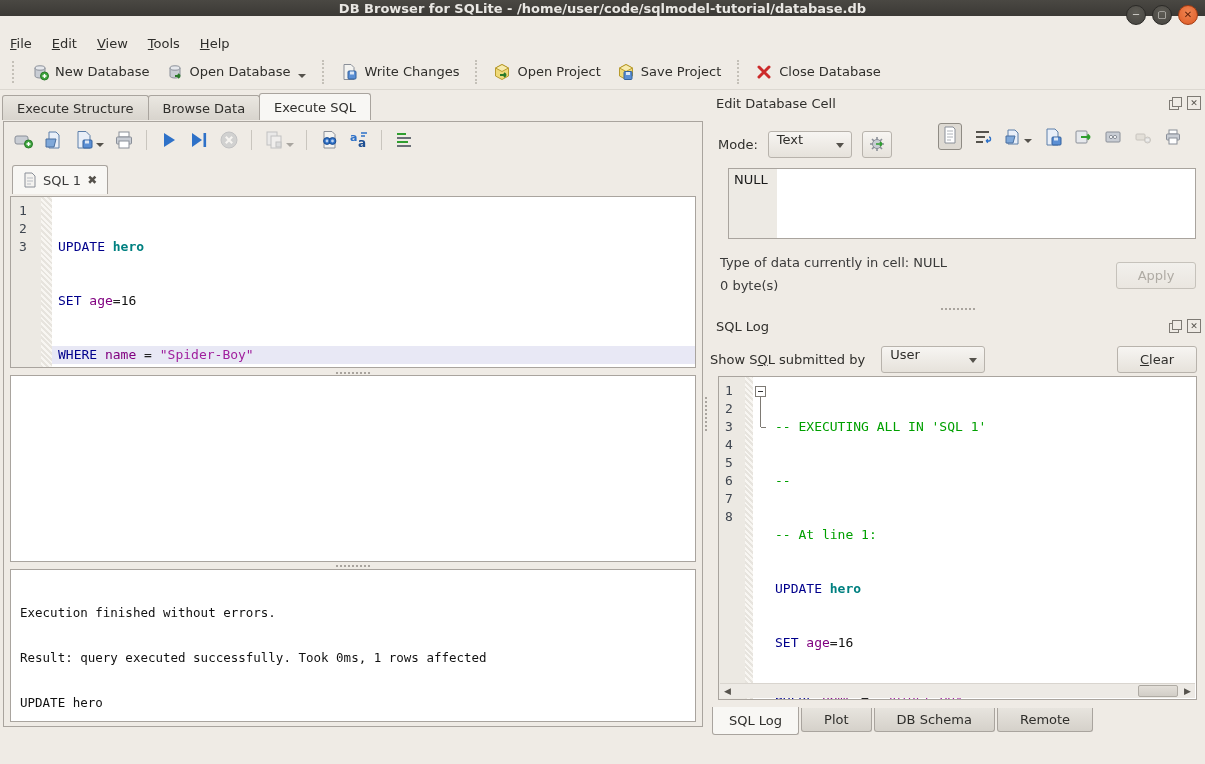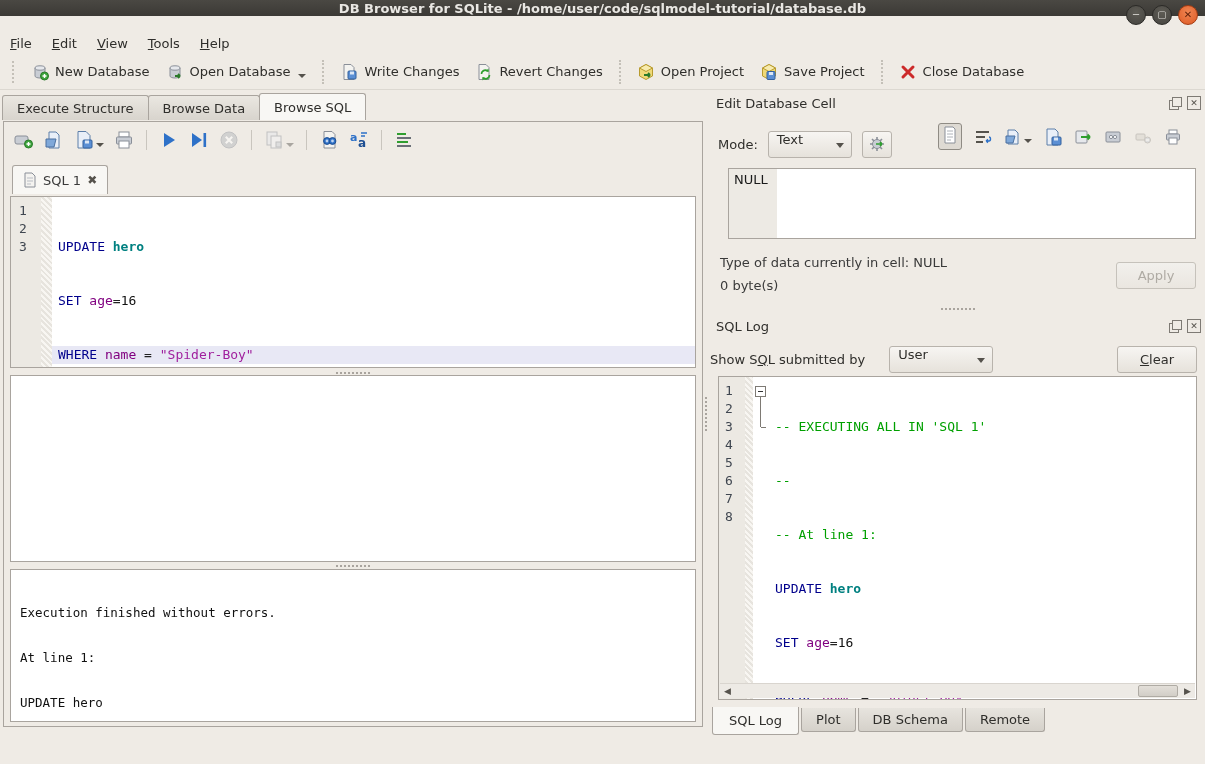--- a/index.html
+++ b/index.html
@@ -126,21 +126,21 @@
   .foldcell[data-fold="end"]::before{content:"";position:absolute;left:7px;top:-1px;height:10px;width:1px;background:#7E7A74}
   .foldcell[data-fold="end"]::after{content:"";position:absolute;left:8px;top:9px;width:5px;height:1px;background:#7E7A74}
 
   .hscroll{position:absolute;left:1px;right:1px;bottom:1px;height:15px;background:#EDEAE5;border-top:1px solid #D9D5CF;display:flex}
   .sarrow{width:15px;height:14px;display:flex;align-items:center;justify-content:center;color:#55524C;font-size:9px}
   .strack{flex:1;position:relative}
   .sthumb{position:absolute;right:2px;top:1px;width:40px;height:12px;background:linear-gradient(#E3DFD9,#D2CEC7);
     border:1px solid #AFABA4;border-radius:2px}
 
   .btabs{position:absolute;left:2px;display:flex;align-items:flex-start}
-  .btab{padding:4px 14px;background:linear-gradient(#E7E4DE,#D5D1CA);border:1px solid var(--border);border-top:none;
+  .btab{padding:4px 22px;background:linear-gradient(#E7E4DE,#D5D1CA);border:1px solid var(--border);border-top:none;
     border-radius:0 0 3px 3px;margin-right:2px;color:#2F2E2B}
   .btab.active{background:#F8F7F4;padding:6px 16px;margin-top:-1px}
 
   
   .statusbar{position:absolute;left:0;right:0;bottom:0;height:27px}
   .enc{position:absolute;right:26px;top:6px;color:#A5A19B}
   .grip{position:absolute;right:3px;bottom:3px;width:12px;height:12px;
     background:radial-gradient(circle 1.2px,#B3AFA8 1.2px,transparent 1.3px) 8px 0px/4px 4px no-repeat,
                radial-gradient(circle 1.2px,#B3AFA8 1.2px,transparent 1.3px) 8px 8px/12px 4px repeat-x,
                radial-gradient(circle 1.2px,#B3AFA8 1.2px,transparent 1.3px) 4px 4px/8px 4px no-repeat}
@@ -195,30 +195,20 @@
     </div>
     <div class="tsep"></div>
     <div class="tbtn">
       <svg class="icon" viewBox="0 0 18 18">
           <path d="M4 1.5h7l3 3v12H4z" fill="#F4F3F0" stroke="#8A8F98"></path>
           <rect x="8" y="8" width="8" height="8" rx="1" fill="#5B8FD4" stroke="#33619E"></rect>
           <rect x="10" y="8.5" width="4" height="3" fill="#DCE7F5"></rect>
         </svg>
       <span>Write Changes</span>
     </div>
-    <div class="tbtn">
-      <svg class="icon" viewBox="0 0 18 18">
-          <path d="M4 1.5h7l3 3v12H4z" fill="#F4F3F0" stroke="#8A8F98"></path>
-          <path d="M6.5 11a4 4 0 0 1 7-2.5" fill="none" stroke="#2F9E2F" stroke-width="1.6"></path>
-          <path d="M13.5 5.5v3h-3z" fill="#2F9E2F"></path>
-          <path d="M14.5 12a4 4 0 0 1-7 2.5" fill="none" stroke="#2F9E2F" stroke-width="1.6"></path>
-          <path d="M7.5 17.5v-3h3z" fill="#2F9E2F"></path>
-        </svg>
-      <span>Revert Changes</span>
-    </div>
     <div class="tsep"></div>
     <div class="tbtn">
       <svg class="icon" viewBox="0 0 18 18">
           <path d="M9 1.5 15.5 5v8L9 16.5 2.5 13V5z" fill="#EFD978" stroke="#B89B2E"></path>
           <path d="M9 1.5 15.5 5 9 8.5 2.5 5z" fill="#F7EBAE" stroke="#B89B2E"></path>
           <path d="M7 12h6m0 0-2-2m2 2-2 2" stroke="#2A7A2A" stroke-width="1.8" fill="none"></path>
         </svg>
       <span>Open Project</span>
     </div>
     <div class="tbtn">
@@ -236,21 +226,21 @@
           <path d="M4 4 14 14M14 4 4 14" stroke="#CC2A2A" stroke-width="3" stroke-linecap="round"></path>
         </svg>
       <span>Close Database</span>
     </div>
   </div>
 
   <div class="left-panel">
     <div class="main-tabs">
       <div class="mtab">Execute Structure</div>
       <div class="mtab">Browse Data</div>
-      <div class="mtab active">Browse SQL</div>
+      <div class="mtab active">Execute SQL</div>
     </div>
 
     <div class="frame">
 
       <div class="sqlbar">
         <svg class="sicon" viewBox="0 0 20 20">
             <rect x="1" y="6" width="13" height="8" rx="2" fill="#C9CDD4" stroke="#8A8F98"></rect>
             <circle cx="14.5" cy="14" r="4" fill="#3CA43C" stroke="#2A7A2A"></circle>
             <path d="M14.5 12v4M12.5 14h4" stroke="#fff" stroke-width="1.4"></path>
           </svg>
@@ -342,21 +332,21 @@
         </div>
 
       <div class="pane" style="top:253px;height:187px"></div>
 
       <div class="hsplit" style="top:441px">
           <i></i>
         </div>
 
       <div class="pane msg" style="top:447px;height:153px">
         <div>Execution finished without errors.</div>
-        <div>At line 1:</div>
+        <div>Result: query executed successfully. Took 0ms, 1 rows affected</div>
         <div>UPDATE hero</div>
         
         
       </div>
     </div>
   </div>
 
   <div class="vsplit">
       <i></i>
     </div>
@@ -448,21 +438,21 @@
 
     <div class="dockhdr" style="top:226px">
       <span>SQL Log</span>
       <span class="sp"></span>
       <span class="dockicon flt"></span>
       <span class="dockicon cls">✕</span>
     </div>
 
     <div class="row" style="top:254px;left:0;height:30px;right:8px">
       <span class="label"><span>Show S</span><span class="u">Q</span><span>L submitted by</span></span>
-      <div class="combo" style="width:104px;margin-left:24px">
+      <div class="combo" style="width:104px;margin-left:16px">
         <span>User</span>
         <span class="car"></span>
       </div>
       <span class="sp" style="flex:1"></span>
       <div class="btn" style="width:80px">
         <span><span class="u">C</span><span>lear</span></span>
       </div>
     </div>
 
     <div class="logbox" style="top:286px">

